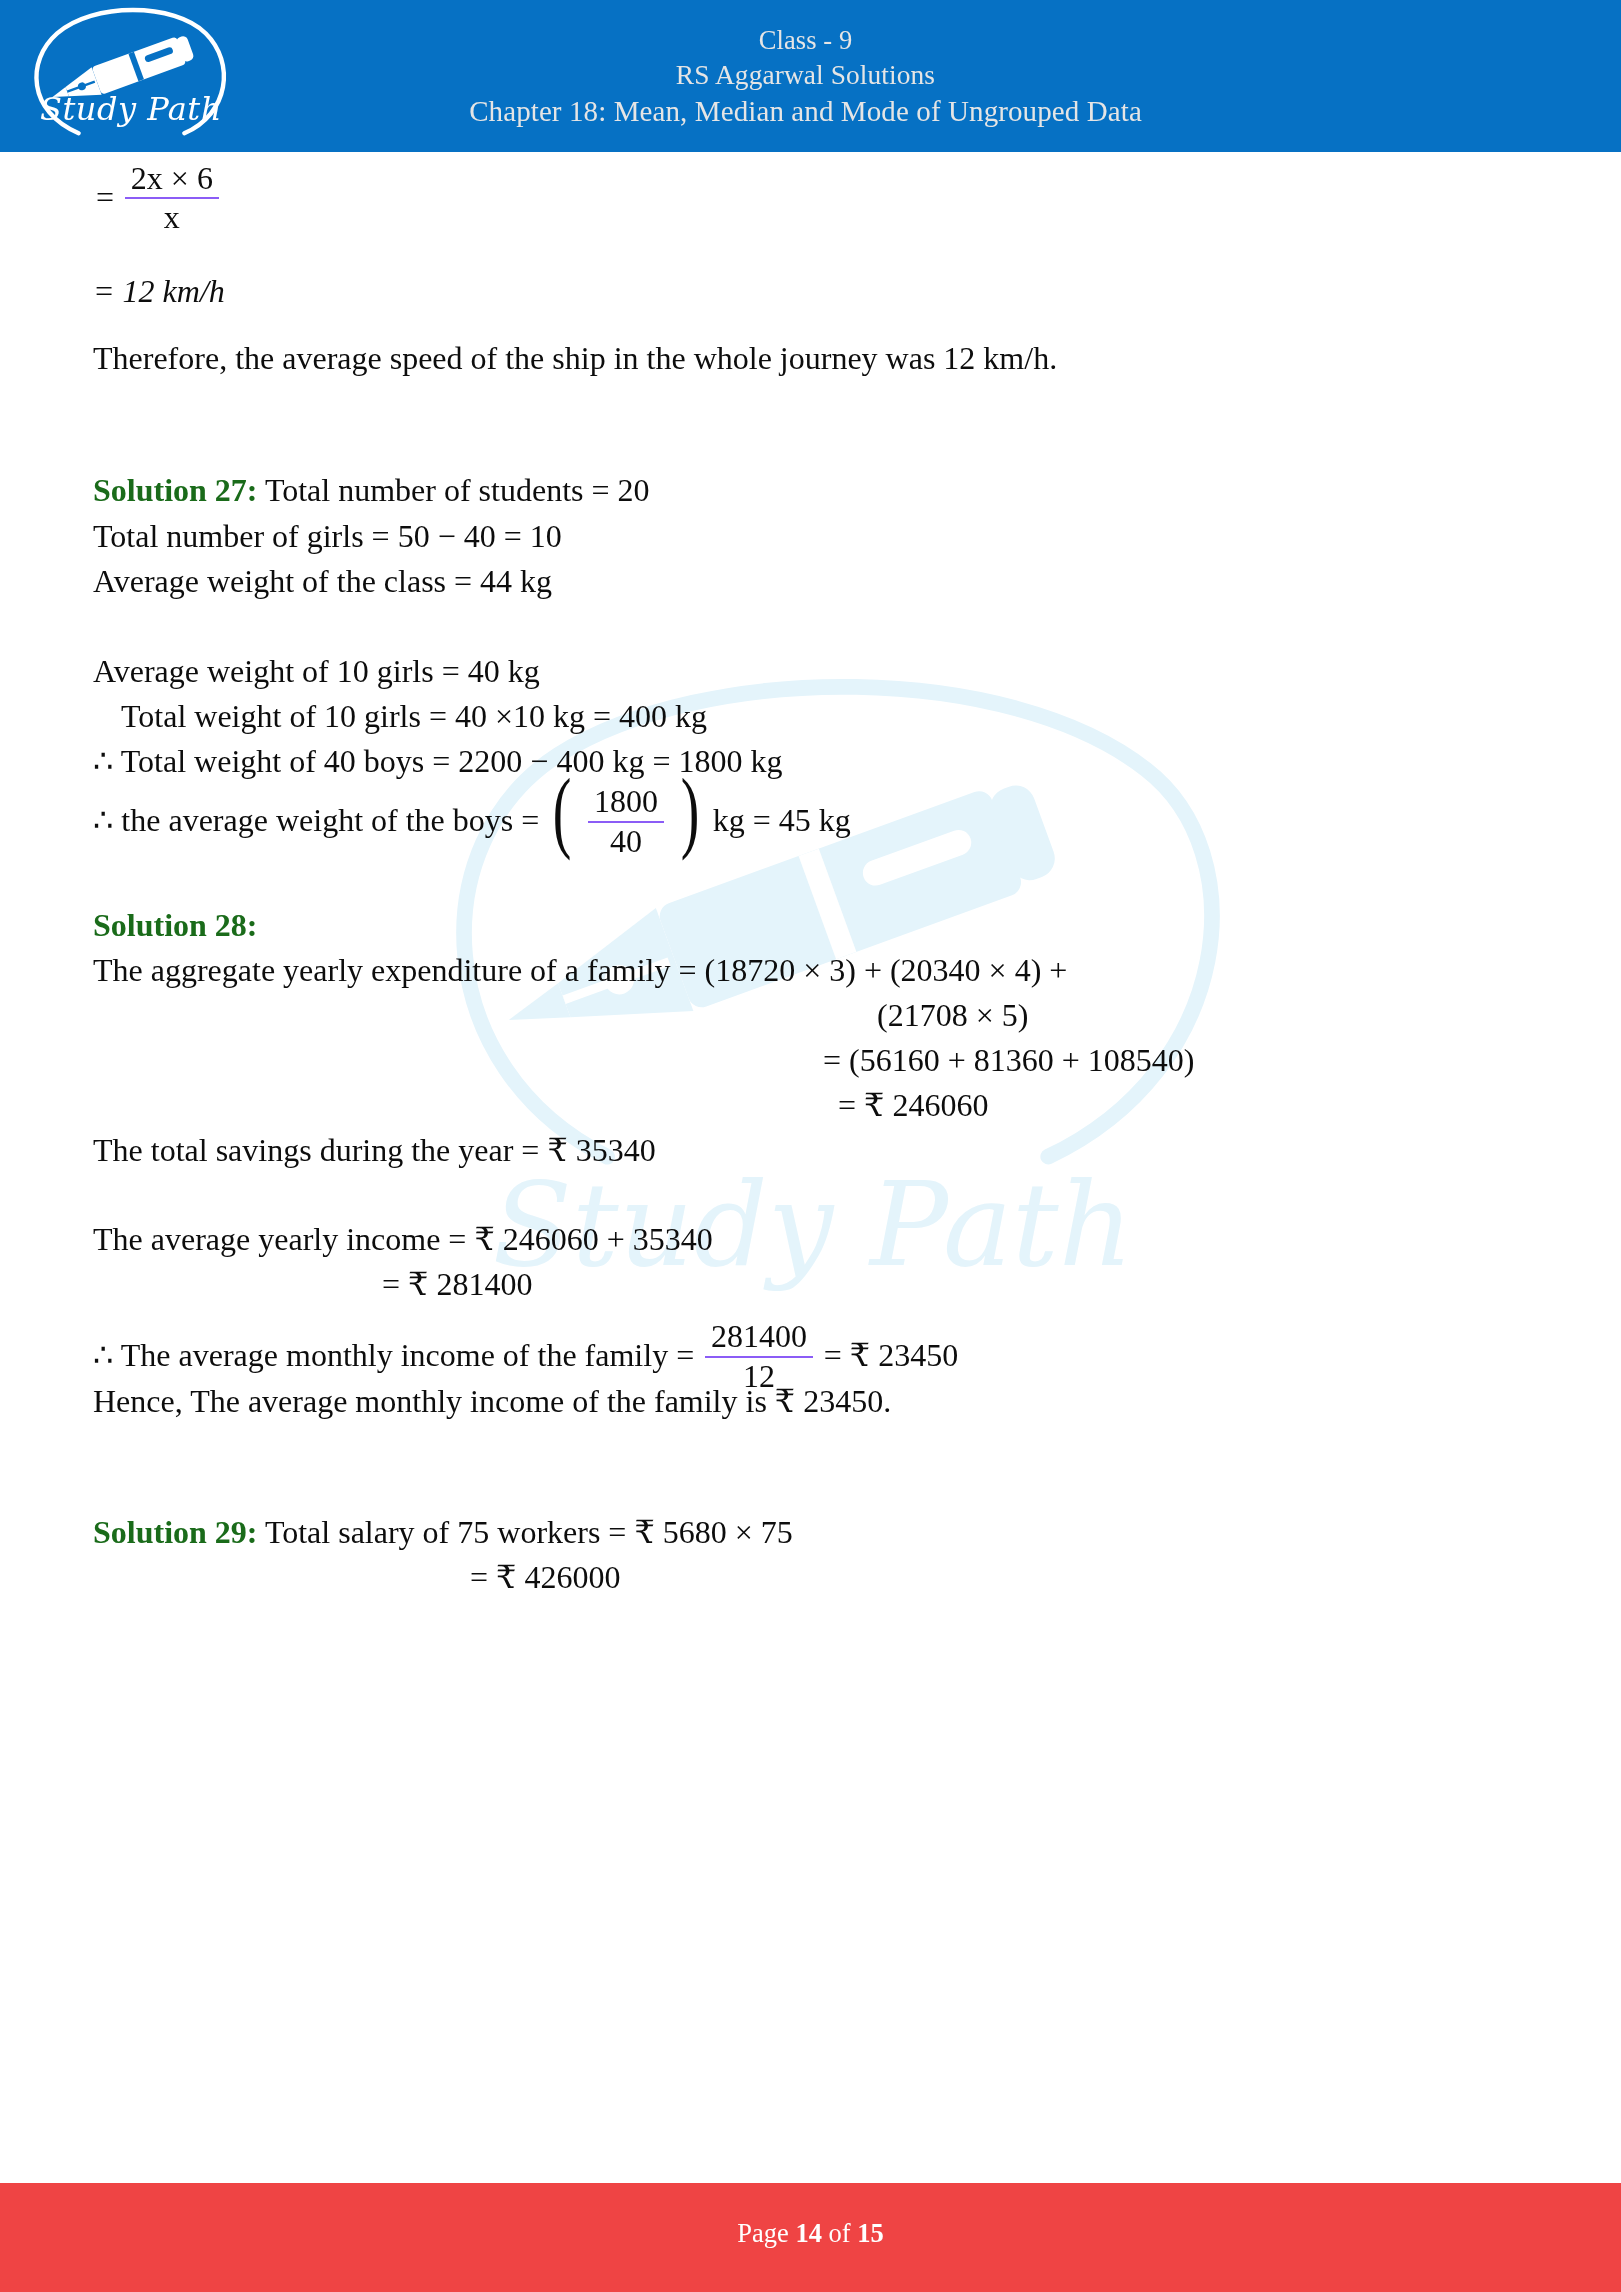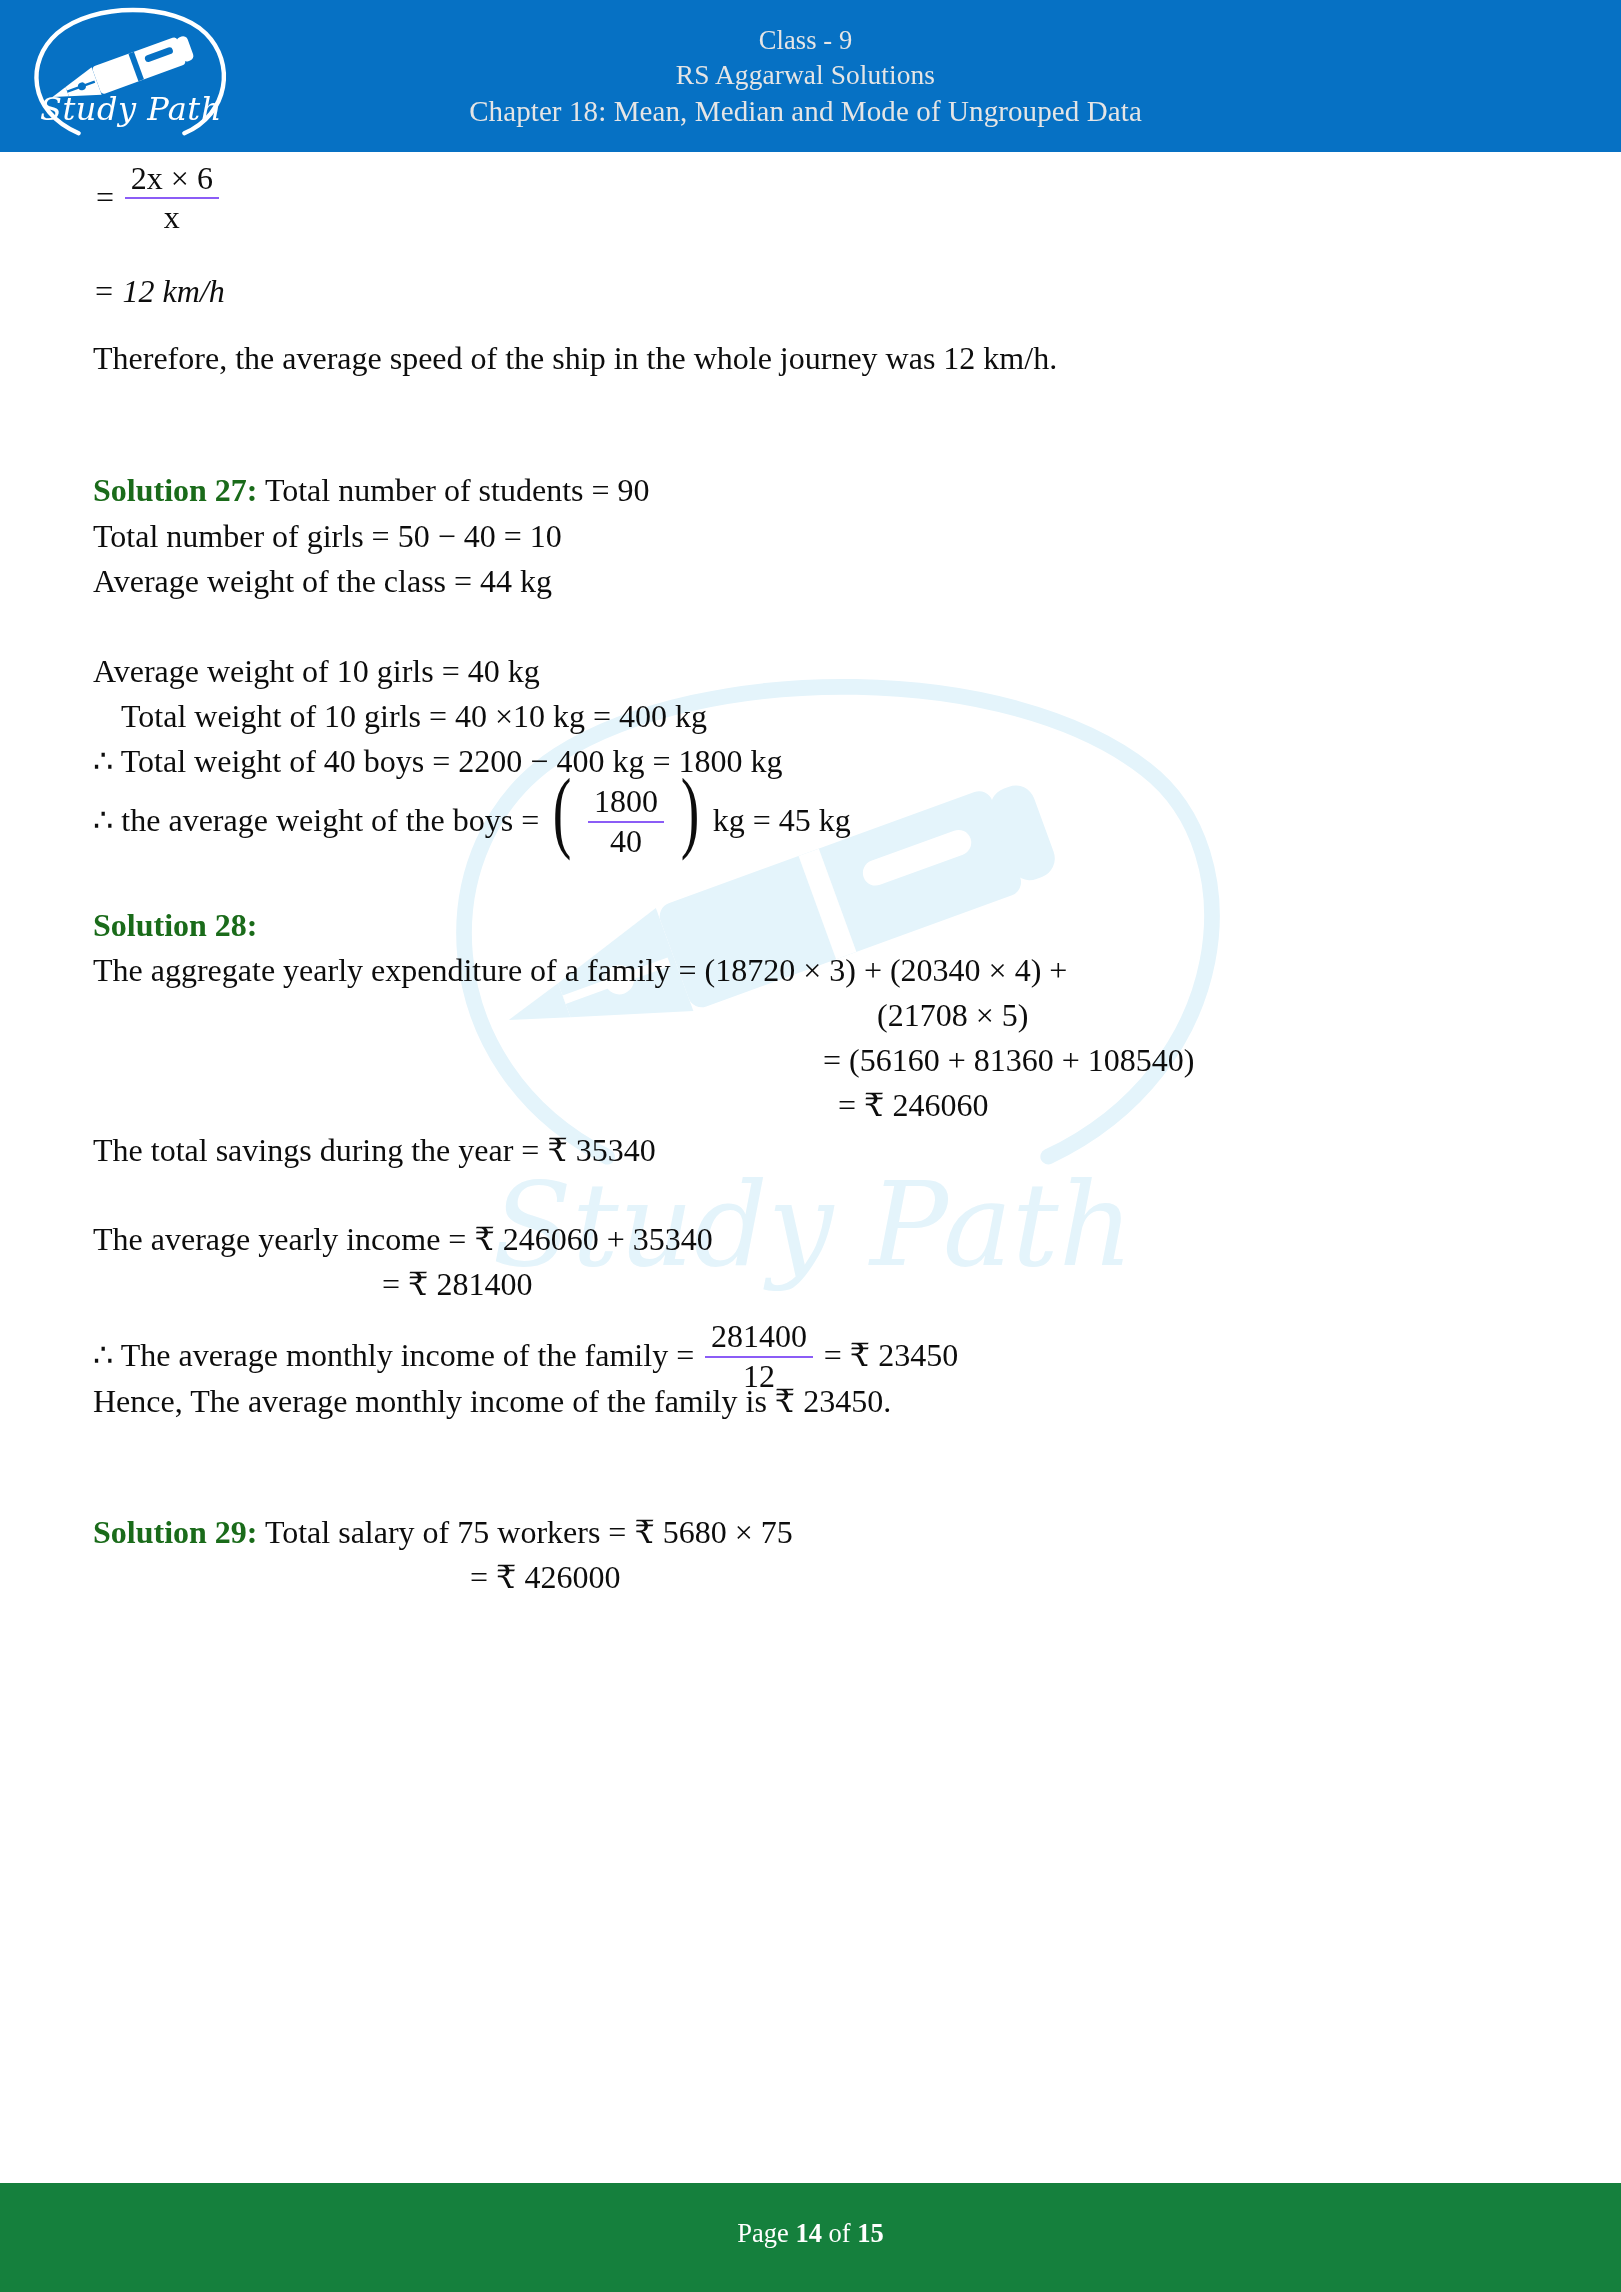--- a/index.html
+++ b/index.html
@@ -144,21 +144,21 @@
     transform: scaleX(0.62);
   }
 
   
   .footer {
     position: absolute;
     left: 0;
     bottom: 0;
     width: 1621px;
     height: 110px;
-    background: #15803d;
+    background: #ef4444;
     z-index: 3;
   }
   .footer-text {
     position: absolute;
     top: 35px;
     left: 0;
     width: 1621px;
     text-align: center;
     color: #ffffff;
     font-size: 26.5px;
@@ -226,21 +226,21 @@
         <span class="den ital">x</span>
       </span>
     </div>
 
     <div class="line ital" style="left:93px; top:123px;">= 12 km/h</div>
 
     <div class="line" style="left:93px; top:190px;">Therefore, the average speed of the ship in the whole journey was 12 km/h.</div>
 
     <div class="line" style="left:93px; top:322px;">
       <span class="soln-label">Solution 27:</span>
-      <span>Total number of students = 90</span>
+      <span>Total number of students = 20</span>
     </div>
     <div class="line" style="left:93px; top:368px;">Total number of girls = 50 − 40 = 10</div>
     <div class="line" style="left:93px; top:413px;">Average weight of the class = 44 kg</div>
     <div class="line" style="left:93px; top:503px;">Average weight of 10 girls = 40 kg</div>
     <div class="line" style="left:93px; top:548px;margin-left:28px;">Total weight of 10 girls = 40 ×10 kg = 400 kg</div>
     <div class="line" style="left:93px; top:593px;">∴ Total weight of 40 boys = 2200 − 400 kg = 1800 kg</div>
 
     <div class="line" style="left:93px; top:635px;">
       <span>∴ the average weight of the boys  =</span>
       <span class="paren-big">(</span>

